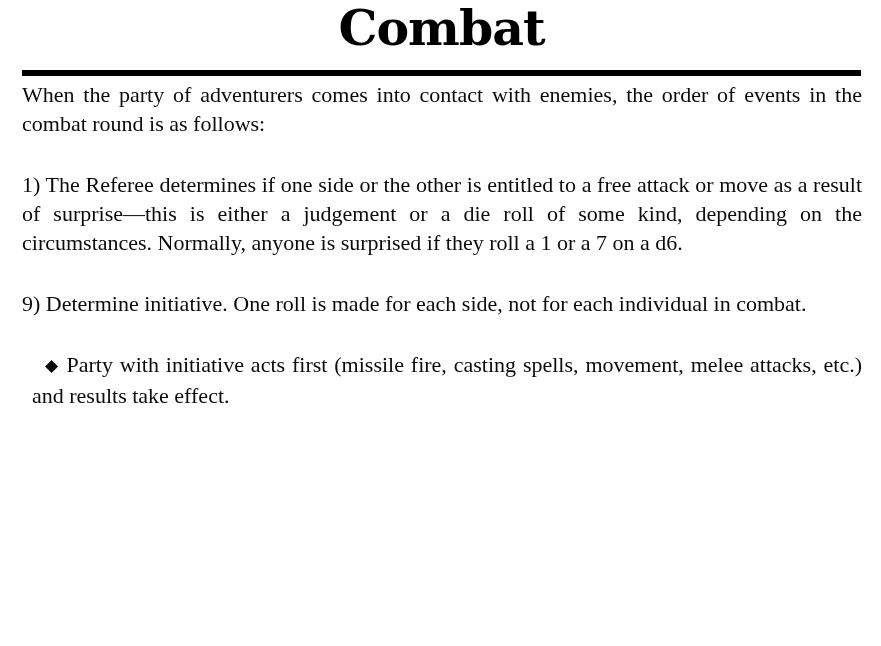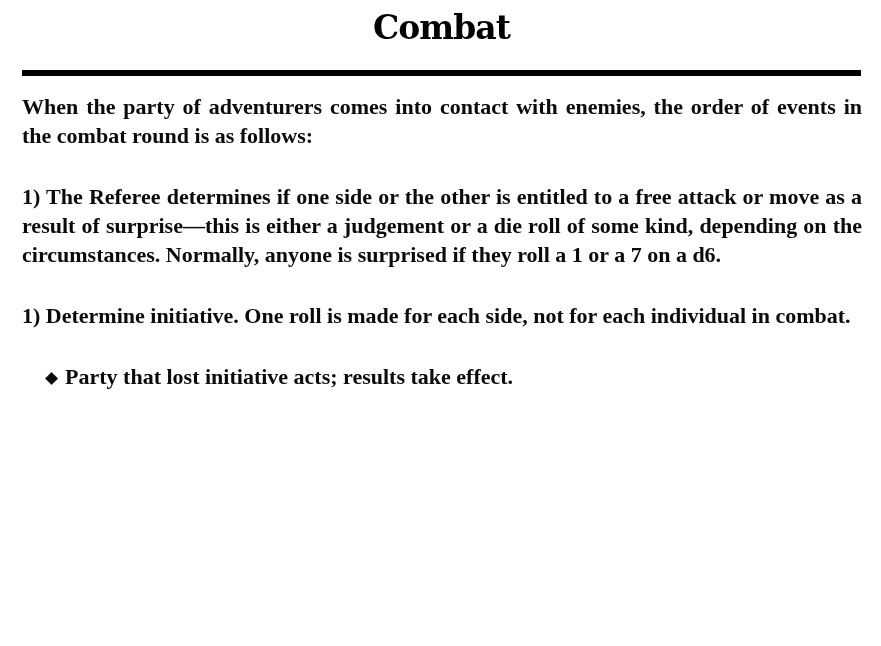--- a/index.html
+++ b/index.html
@@ -12,37 +12,36 @@
     font-family: "Liberation Serif", "DejaVu Serif", serif;
     overflow: hidden;
     box-sizing: border-box;
   }
   .header { padding: 2px 20px 0 22px; }
   .title {
     margin: 0;
     text-align: center;
     font-family: "DejaVu Serif", "Liberation Serif", serif;
     font-weight: bold;
-    font-size: 33px;
+    font-size: 49px;
     line-height: 52px;
     letter-spacing: -1px;
     color: #000000;
   }
   .rule {
     height: 6px;
     background: #000000;
     margin: 16px 0 0 0;
     border: none;
   }
   .content {
-    padding: 16px 19px 0 22px;
+    padding: 4px 19px 0 22px;
     font-size: 22px;
     line-height: 29px;
     text-align: justify;
-    font-weight: bold;
   }
   .content p { margin: 0 0 32px 0; }
   .bullet {
     margin-left: 10px !important;
     padding-left: 0;
     text-indent: 13px;
   }
   .bullet .marker {
     font-size: 17px;
     margin-right: 7px;
@@ -59,20 +58,20 @@
     <h1 class="title">Combat</h1>
     <div class="rule"></div>
   </div>
 
   <div class="content">
 
     <p>When the party of adventurers comes into contact with enemies, the order of events in the combat round is as follows:</p>
 
     <p>1) The Referee determines if one side or the other is entitled to a free attack or move as a result of surprise—this is either a judgement or a die roll of some kind, depending on the circumstances. Normally, anyone is surprised if they roll a 1 or a 7 on a d6.</p>
 
-    <p>1) Determine initiative. One roll is made for each side, not for each individual in combat.</p>
+    <p>9) Determine initiative. One roll is made for each side, not for each individual in combat.</p>
 
+    <p class="bullet"><span class="marker">◆</span><span>Party with initiative acts first (missile fire, casting spells, movement, melee attacks, etc.) and results take effect.</span></p>
 
-    <p class="bullet"><span class="marker">◆</span><span>Party that lost initiative acts; results take effect.</span></p>
 
 
   </div>
 </div>
 
 </body></html>

